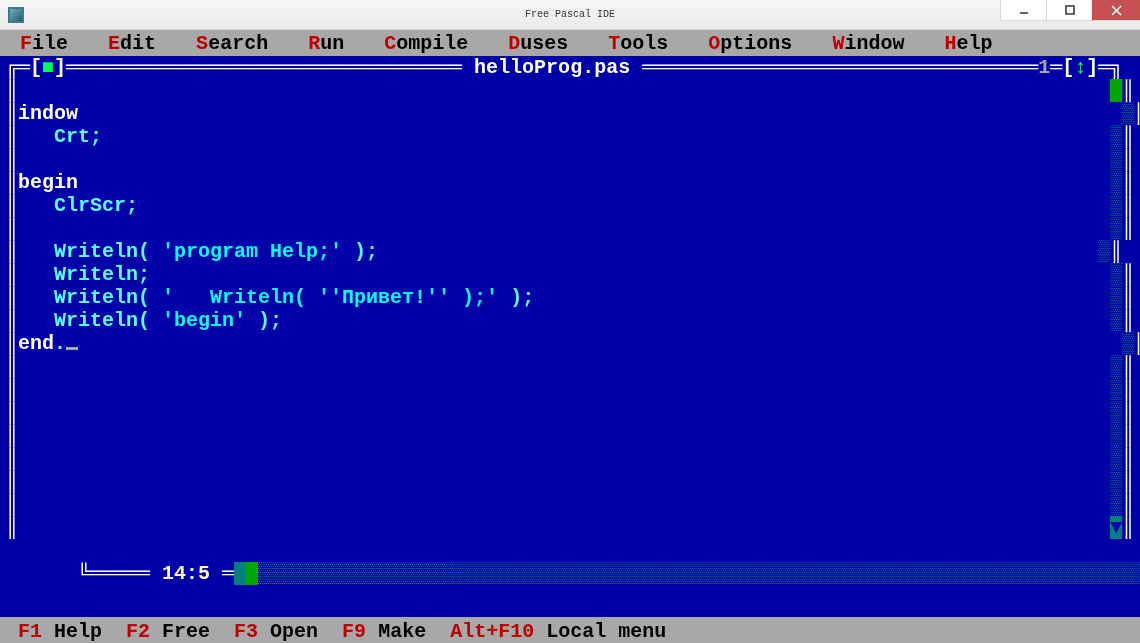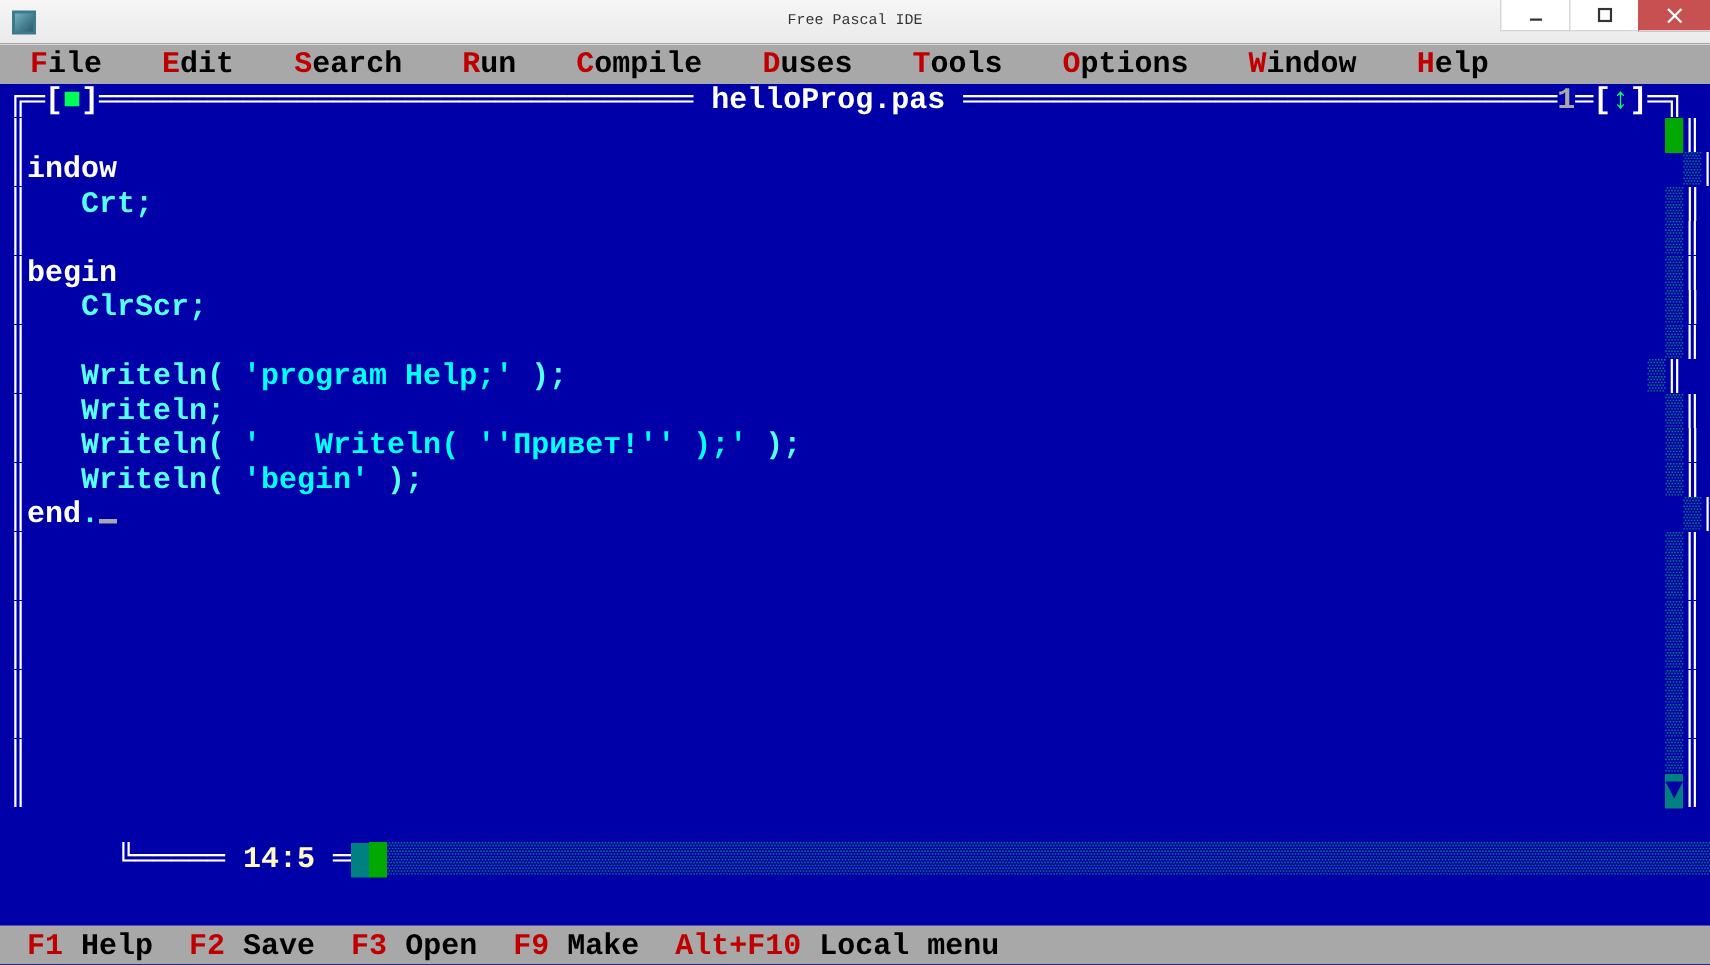--- a/index.html
+++ b/index.html
@@ -216,19 +216,19 @@
     <div id="filler"></div>
 
     <div class="frame-line frame-bottom">
       <span>╚═════ </span><span style="color:#fef9c3">14:5</span><span> ═</span><span class="teal-bg">◄</span><span class="green-bg">█</span><span style="color:#008080">▒▒▒▒▒▒▒▒▒▒▒▒▒▒▒▒▒▒▒▒▒▒▒▒▒▒▒▒▒▒▒▒▒▒▒▒▒▒▒▒▒▒▒▒▒▒▒▒▒▒▒▒▒▒▒▒▒▒▒▒▒▒▒▒▒▒▒▒▒▒▒▒▒▒</span>
     </div>
   </div>
 
   <div class="statusbar mono">
     <span> </span>
     <span><span class="fkey">F1</span><span class="lbl"> Help  </span></span>
-    <span><span class="fkey">F2</span><span class="lbl"> Save  </span></span>
+    <span><span class="fkey">F2</span><span class="lbl"> Free  </span></span>
     <span><span class="fkey">F3</span><span class="lbl"> Open  </span></span>
     <span><span class="fkey">F9</span><span class="lbl"> Make  </span></span>
     <span><span class="fkey">Alt+F10</span><span class="lbl"> Local menu</span></span>
   </div>
 
 </div>
 
 </body></html>

